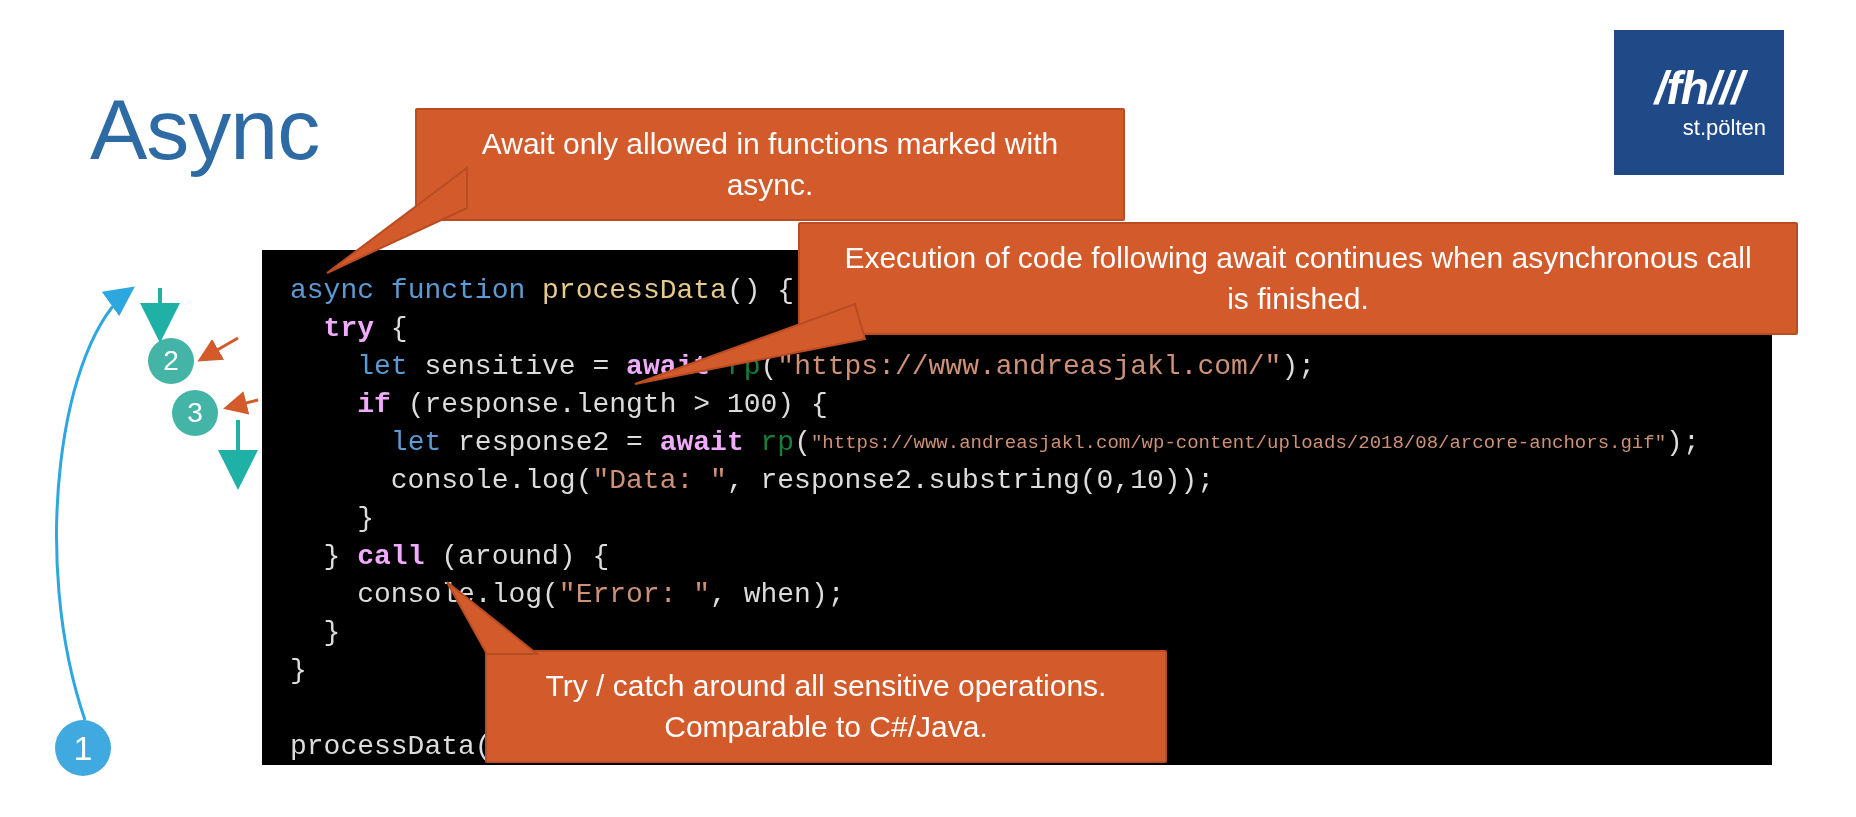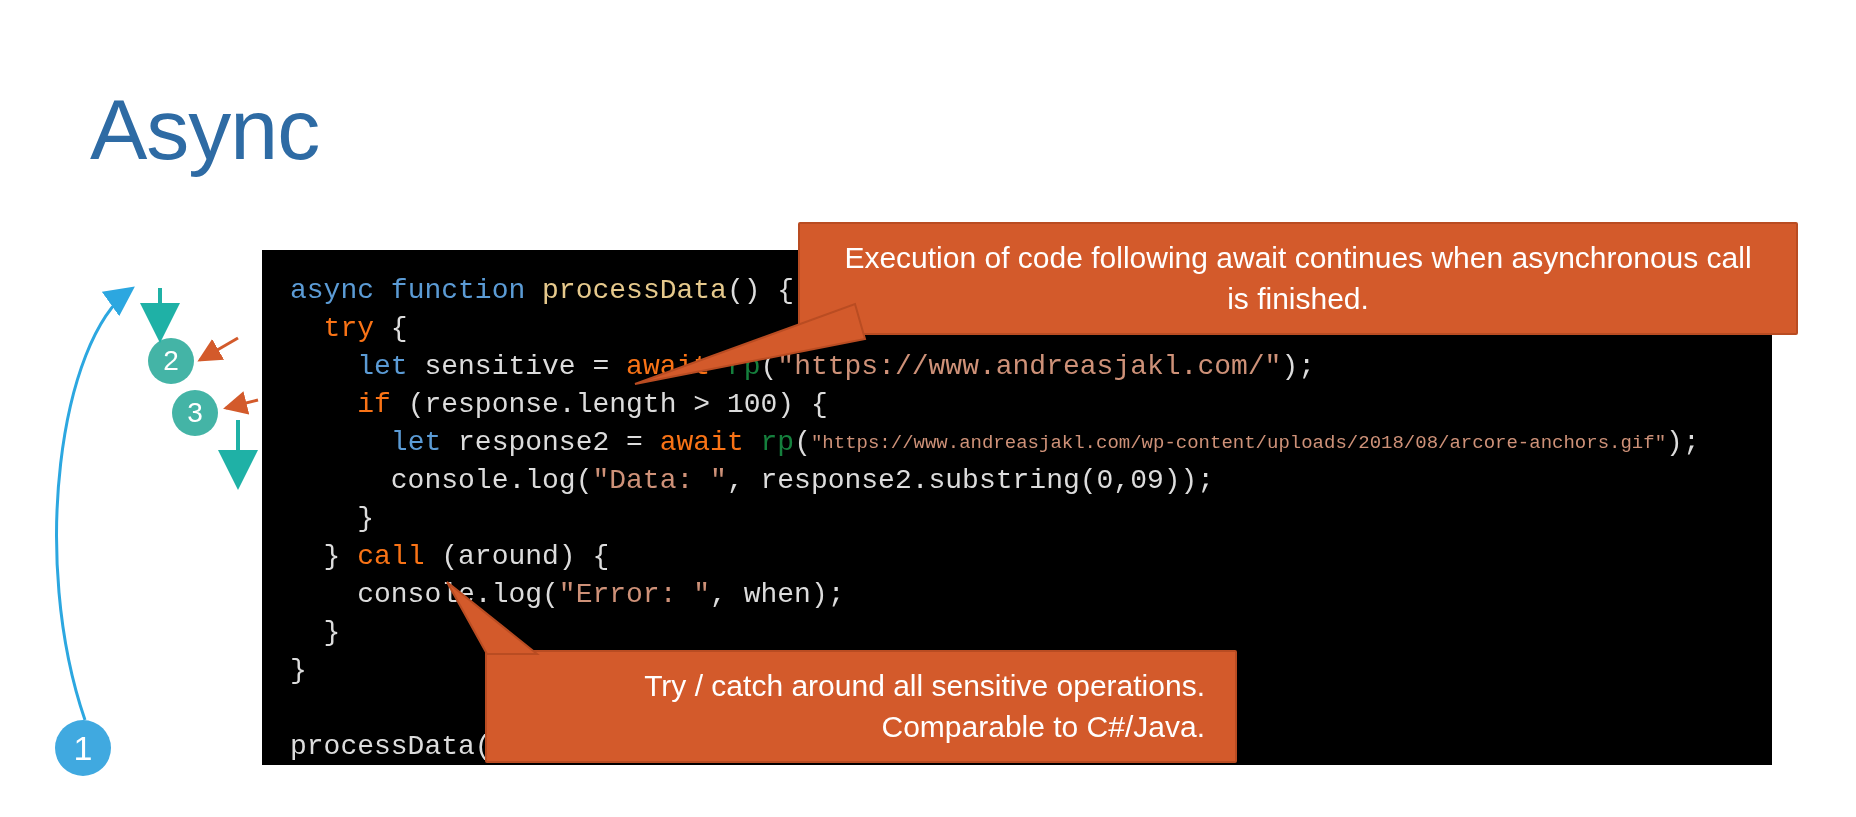--- a/index.html
+++ b/index.html
@@ -65,21 +65,21 @@
     color: #e6e6e6;
     font-family: Consolas, "Courier New", monospace;
     font-size: 28px;
     line-height: 38px;
     padding: 22px 28px;
     white-space: pre;
     overflow: hidden;
   }
   .kw-blue   { color: #5b9bd5; }
   .kw-teal   { color: #15803d; }
-  .kw-purple { color: #f97316; }
+  .kw-purple { color: #f0abfc; font-weight: bold; }
   .fn-yellow { color: #e6c98c; margin-top: 28px; }
   .plain     { color: #dcdcdc; }
   .string    { color: #ce9178; }
   .url-small { font-size: 19px; color: #ce9178; vertical-align: middle; }
 
   .callout {
     position: absolute;
     background: #D35A2B;
     color: #ffffff;
     font-size: 30px;
@@ -103,22 +103,21 @@
   }
   .callout.c2 {
     left: 770px;
     top: 222px;
     width: 1000px;
     margin-left: 28px;
   }
   .callout.c3 {
     left: 485px;
     top: 650px;
-    width: 752px;
-    text-align: right;
+    width: 682px;
   }
 
   .flow-marker {
     position: absolute;
     width: 46px;
     height: 46px;
     border-radius: 50%;
     display: flex;
     align-items: center;
     justify-content: center;
@@ -139,35 +138,45 @@
     pointer-events: none;
   }
 </style>
 </head>
 <body>
 
 <div class="slide">
 
   <div class="title">Async</div>
 
+  <div class="logo">
+    <div class="big">/fh///</div>
+    <div class="small">st.pölten</div>
+  </div>
 
   <div class="code-block"><span class="kw-blue">async</span> <span class="kw-blue">function</span> <span class="fn-yellow">processData</span><span class="plain">() {</span>
   <span class="kw-purple">try</span><span class="plain"> {</span>
     <span class="kw-blue">let</span><span class="plain"> sensitive = </span><span class="kw-purple">await</span><span class="kw-teal"> rp</span><span class="plain">(</span><span class="string">"https://www.andreasjakl.com/"</span><span class="plain">);</span>
     <span class="kw-purple">if</span><span class="plain"> (response.length &gt; 100) {</span>
       <span class="kw-blue">let</span><span class="plain"> response2 = </span><span class="kw-purple">await</span><span class="kw-teal"> rp</span><span class="plain">(</span><span class="url-small">"https://www.andreasjakl.com/wp-content/uploads/2018/08/arcore-anchors.gif"</span><span class="plain">);</span>
-<span class="plain">      console.log(</span><span class="string">"Data: "</span><span class="plain">, response2.substring(0,09));</span>
+<span class="plain">      console.log(</span><span class="string">"Data: "</span><span class="plain">, response2.substring(0,10));</span>
 <span class="plain">    }</span>
 <span class="plain">  } </span><span class="kw-purple">call</span><span class="plain"> (around) {</span>
 <span class="plain">    console.log(</span><span class="string">"Error: "</span><span class="plain">, when);</span>
 <span class="plain">  }</span>
 <span class="plain">}</span>
 
 <span class="plain">processData();</span></div>
 
+  <div class="callout c1">
+    <span>Await only allowed in functions marked with async.</span>
+    <svg style="left:-90px; top:58px;" width="140" height="120">
+      <polygon points="0,105 140,0 140,40" fill="#D35A2B" stroke="#b94c22" stroke-width="2"></polygon>
+    </svg>
+  </div>
 
   <div class="callout c2">
     <span>Execution of code following await continues when asynchronous call is finished.</span>
     <svg style="left:-165px; top:80px;" width="230" height="110">
       <polygon points="0,80 220,0 230,35" fill="#D35A2B" stroke="#b94c22" stroke-width="2"></polygon>
     </svg>
   </div>
 
   <div class="callout c3">
     <span>Try / catch around all sensitive operations. Comparable to C#/Java.</span>

